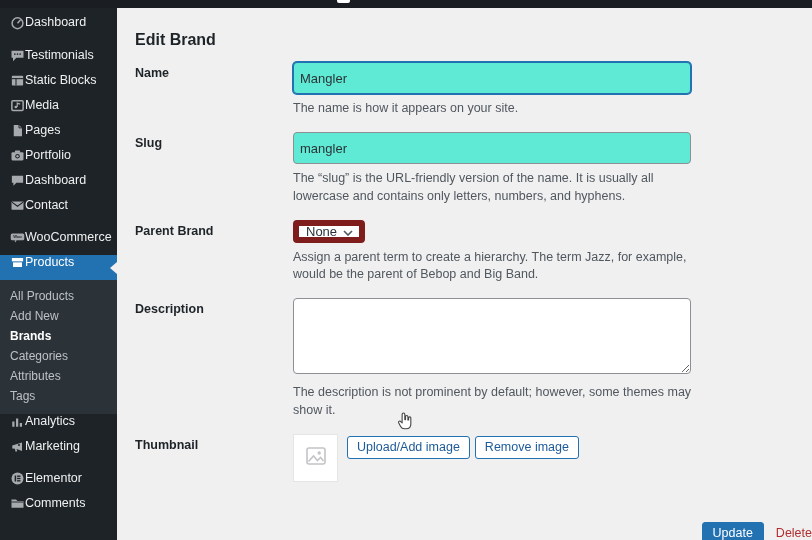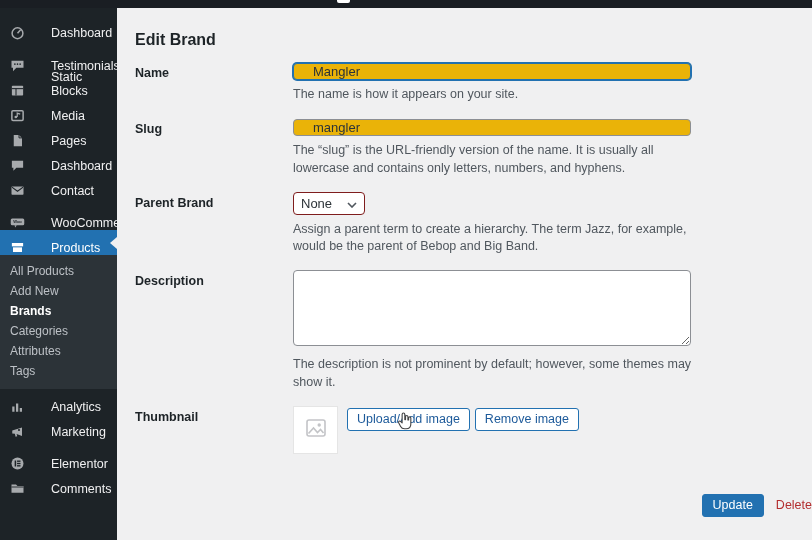--- a/index.html
+++ b/index.html
@@ -5,21 +5,21 @@
   * { margin:0; padding:0; box-sizing:border-box; }
   html,body { width:812px; height:540px; overflow:hidden; }
   body { font-family:"Liberation Sans","DejaVu Sans",sans-serif; background:#f0f0f1; position:relative; }
 
   
   .topbar { position:absolute; left:0; top:0; width:812px; height:8px; background:#1a1e23; z-index:5; }
   .topbar .tab-hint { position:absolute; left:337px; top:0; width:13px; height:3px; background:#ffffff; border-radius:0 0 2px 2px; }
 
   
   .sidebar { position:absolute; left:0; top:8px; bottom:0; width:117px; background:#1d2327; color:#f0f0f1; padding-top:7px; z-index:4; }
-  .sb-item { height:25px; display:flex; align-items:flex-end; padding-left:10px; gap:26px; font-size:12.5px; color:#f0f0f1; cursor:pointer; position:relative; }
+  .sb-item { height:25px; display:flex; align-items:flex-start; padding-left:10px; gap:0; font-size:12.5px; color:#f0f0f1; cursor:pointer; position:relative; }
   .sb-item .ic { width:15px; height:15px; flex:0 0 15px; display:flex; align-items:center; justify-content:center; }
   .sb-item svg { display:block; }
   .sb-gap { height:8px; }
   .sb-gap-sm { height:7px; }
   .sb-item.active { background:#2271b1; color:#fff; }
   .sb-item.active::after { content:""; position:absolute; right:0; top:50%; transform:translateY(-50%);
     border:6px solid transparent; border-right:7px solid #f0f0f1; }
   .submenu { background:#2c3338; padding:6px 0 8px 0; }
   .sub-item { height:20px; display:flex; align-items:center; padding-left:10px; font-size:12px; color:#bdc1c6; cursor:pointer; }
   .sub-item.current { color:#ffffff; font-weight:bold; }
@@ -27,25 +27,25 @@
   
   .content { position:absolute; left:117px; top:8px; right:0; bottom:0; background:#f0f0f1; padding:22px 0 0 18px; }
   h1.page-title { font-size:16px; font-weight:600; color:#1d2327; line-height:20px; }
 
   .form { margin-top:12px; }
   .row { display:flex; margin-bottom:15px; }
   .row .lbl { width:158px; flex:0 0 158px; font-size:12.5px; font-weight:bold; color:#1d2327; padding-top:4px; }
   .ctrl { width:402px; }
   .help { font-size:12.5px; color:#50575e; margin-top:6px; line-height:1.38; max-width:402px; }
 
-  input.txt { width:398px; height:17px; font-size:13px; color:#2c3338; padding:0 19px;
-    border:1px solid #8c8f94; border-radius:4px; background:#eab308; font-family:inherit; }
+  input.txt { width:398px; height:32px; font-size:13px; color:#2c3338; padding:0 6px;
+    border:1px solid #8c8f94; border-radius:4px; background:#5eead4; font-family:inherit; }
   input.txt.focused { border:1px solid #2271b1; box-shadow:0 0 0 1px #2271b1; outline:none; }
 
-  .select { width:72px; height:23px; border:1px solid #7f1d1d; border-radius:4px; background:#fff;
+  .select { width:72px; height:23px; border:6px solid #7f1d1d; border-radius:4px; background:#fff;
     display:flex; align-items:center; justify-content:space-between; padding:0 7px; font-size:13px; color:#2c3338; cursor:pointer; }
   .select .chev { margin-left:6px; }
 
   textarea.desc { width:398px; height:76px; border:1px solid #8c8f94; border-radius:4px; background:#fff;
     resize:both; font-family:inherit; font-size:13px; color:#2c3338; padding:4px 7px; }
 
   .thumb-wrap { display:flex; align-items:flex-start; }
   .thumb-box { width:45px; height:48px; background:#ffffff; border:1px solid #e5e5e5; display:flex; align-items:center; justify-content:center; }
   .thumb-btns { margin-left:9px; display:flex; gap:5px; padding-top:2px; }
   .btn-outline { height:23px; padding:0 9px; background:#fff; border:1px solid #2271b1; color:#1d5a9a;
@@ -116,20 +116,31 @@
   <div class="sb-item">
     <span class="ic">
       <svg width="15" height="15" viewBox="0 0 20 20">
           <path d="M5 2.5h7l4 4v11H5z" fill="#a7aaad"></path>
           <path d="M12 2.5v4h4" fill="none" stroke="#1d2327" stroke-width="1.3"></path>
         </svg>
     </span>
       <span>Pages</span>
   </div>
 
+  <div class="sb-item">
+    <span class="ic">
+      <svg width="15" height="15" viewBox="0 0 20 20">
+          <rect x="2" y="5.5" width="16" height="11" rx="1.5" fill="#a7aaad"></rect>
+          <rect x="6.5" y="3.2" width="7" height="3" rx="1" fill="#a7aaad"></rect>
+          <circle cx="10" cy="11" r="3" fill="#1d2327"></circle>
+          <circle cx="10" cy="11" r="1.6" fill="#a7aaad"></circle>
+        </svg>
+    </span>
+      <span>Portfolio</span>
+  </div>
 
   <div class="sb-item">
     <span class="ic">
       <svg width="15" height="15" viewBox="0 0 20 20">
           <path d="M2.5 3.5h15v9.5h-9L4.5 17v-4H2.5z" fill="#a7aaad"></path>
         </svg>
     </span>
       <span>Dashboard</span>
   </div>
 

